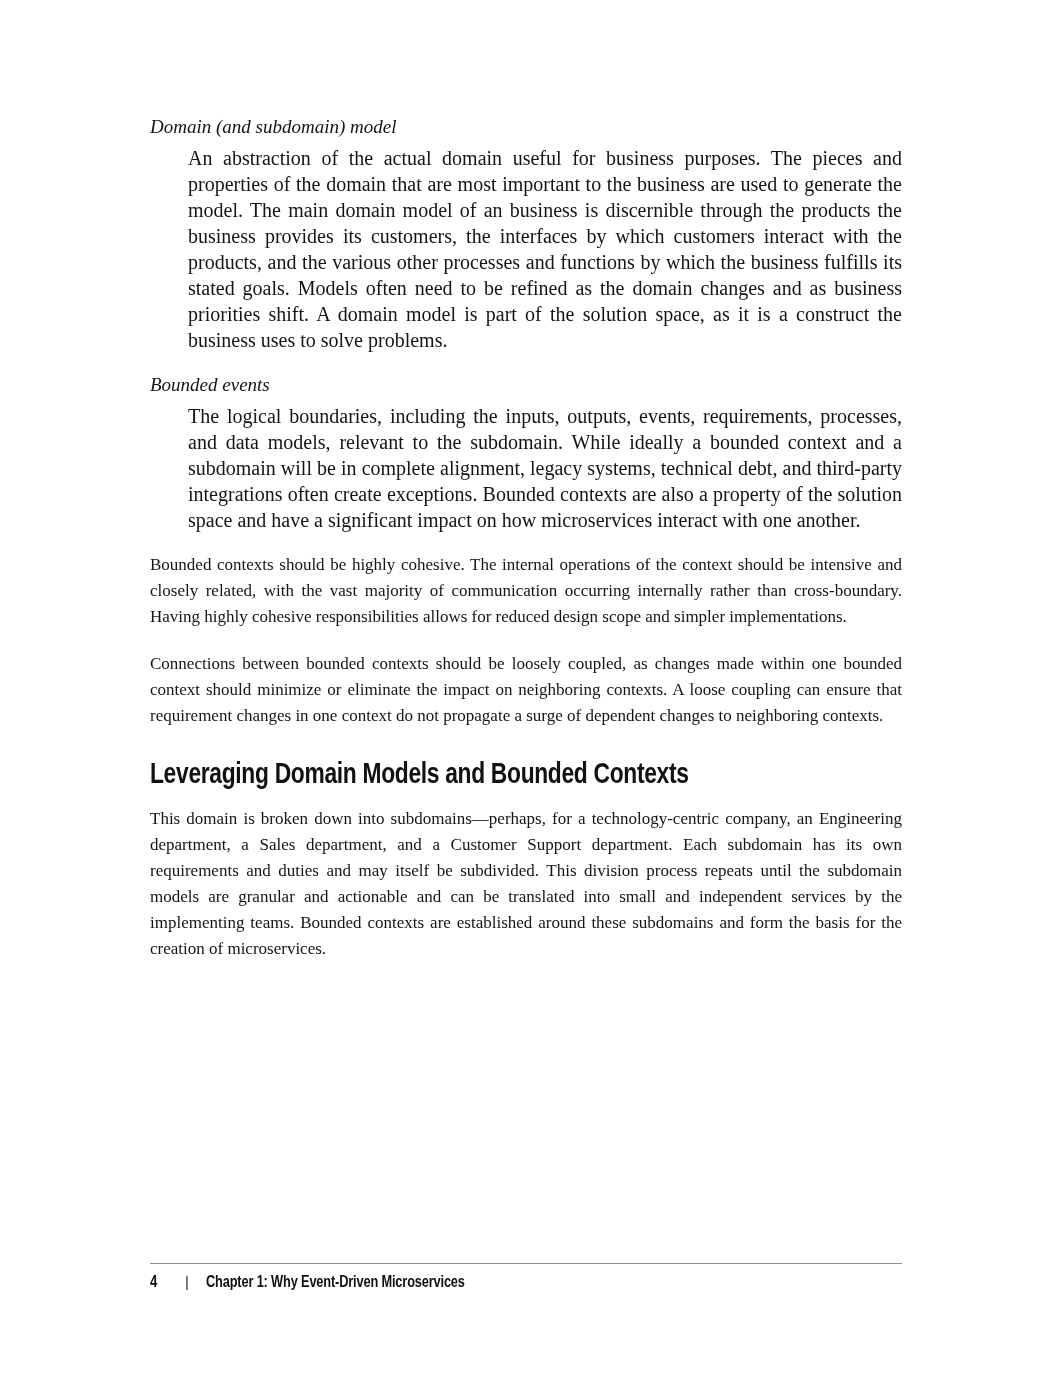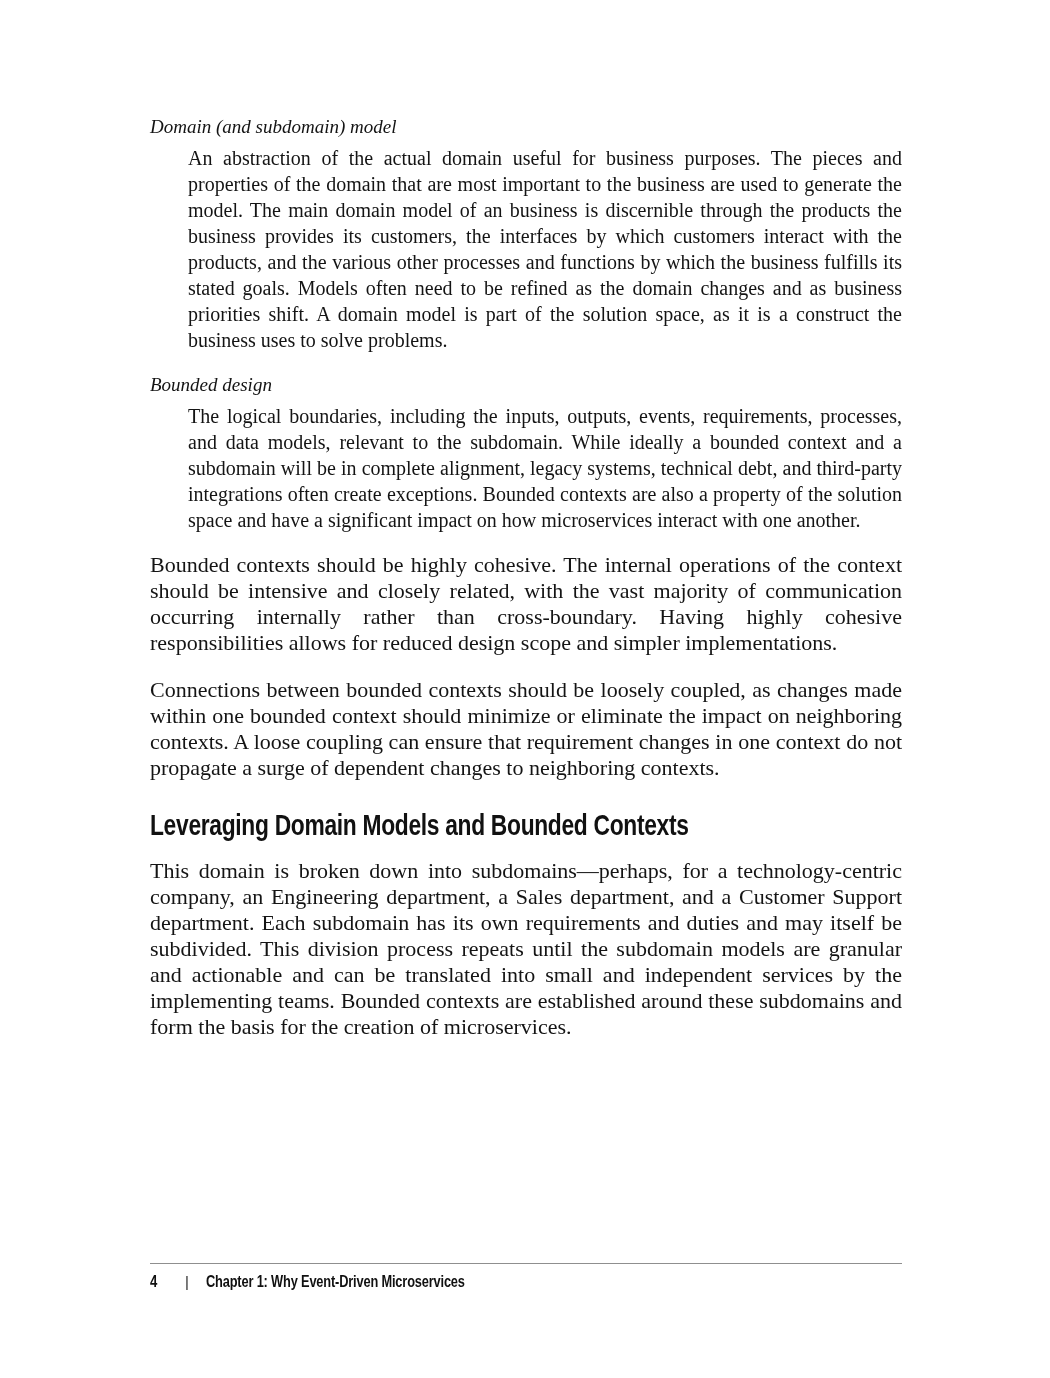--- a/index.html
+++ b/index.html
@@ -31,21 +31,21 @@
   .definition {
     font-size: 20px;
     line-height: 26px;
     text-align: justify;
     margin: 0 0 19px 38px;
     hyphens: auto;
     font-family: Liberation Serif, serif;
     -webkit-hyphens: auto;
   }
   .body-para {
-    font-size: 22px;
+    font-size: 17px;
     line-height: 26px;
     text-align: justify;
     margin: 0 0 21px 0;
     hyphens: auto;
     -webkit-hyphens: auto;
   }
   .section-heading {
     font-family: "Liberation Sans", sans-serif;
     font-weight: 700;
     font-size: 30px;
@@ -96,21 +96,21 @@
 </style>
 </head>
 <body>
 
 <main class="page-content">
 
   <section>
     <p class="term">Domain (and subdomain) model</p>
     <p class="definition">An abstraction of the actual domain useful for business purposes. The pieces and properties of the domain that are most important to the business are used to generate the model. The main domain model of an business is discernible through the products the business provides its customers, the interfaces by which customers interact with the products, and the various other processes and functions by which the business fulfills its stated goals. Models often need to be refined as the domain changes and as business priorities shift. A domain model is part of the solution space, as it is a construct the business uses to solve problems.</p>
 
-    <p class="term">Bounded design</p>
+    <p class="term">Bounded events</p>
     <p class="definition">The logical boundaries, including the inputs, outputs, events, requirements, processes, and data models, relevant to the subdomain. While ideally a bounded context and a subdomain will be in complete alignment, legacy systems, technical debt, and third-party integrations often create exceptions. Bounded contexts are also a property of the solution space and have a significant impact on how microservices interact with one another.</p>
   </section>
 
   <p class="body-para">Bounded contexts should be highly cohesive. The internal operations of the context should be intensive and closely related, with the vast majority of communication occurring internally rather than cross-boundary. Having highly cohesive responsibilities allows for reduced design scope and simpler implementations.</p>
 
   <p class="body-para">Connections between bounded contexts should be loosely coupled, as changes made within one bounded context should minimize or eliminate the impact on neighboring contexts. A loose coupling can ensure that requirement changes in one context do not propagate a surge of dependent changes to neighboring contexts.</p>
 
   <h2 class="section-heading">Leveraging Domain Models and Bounded Contexts</h2>
 
 

